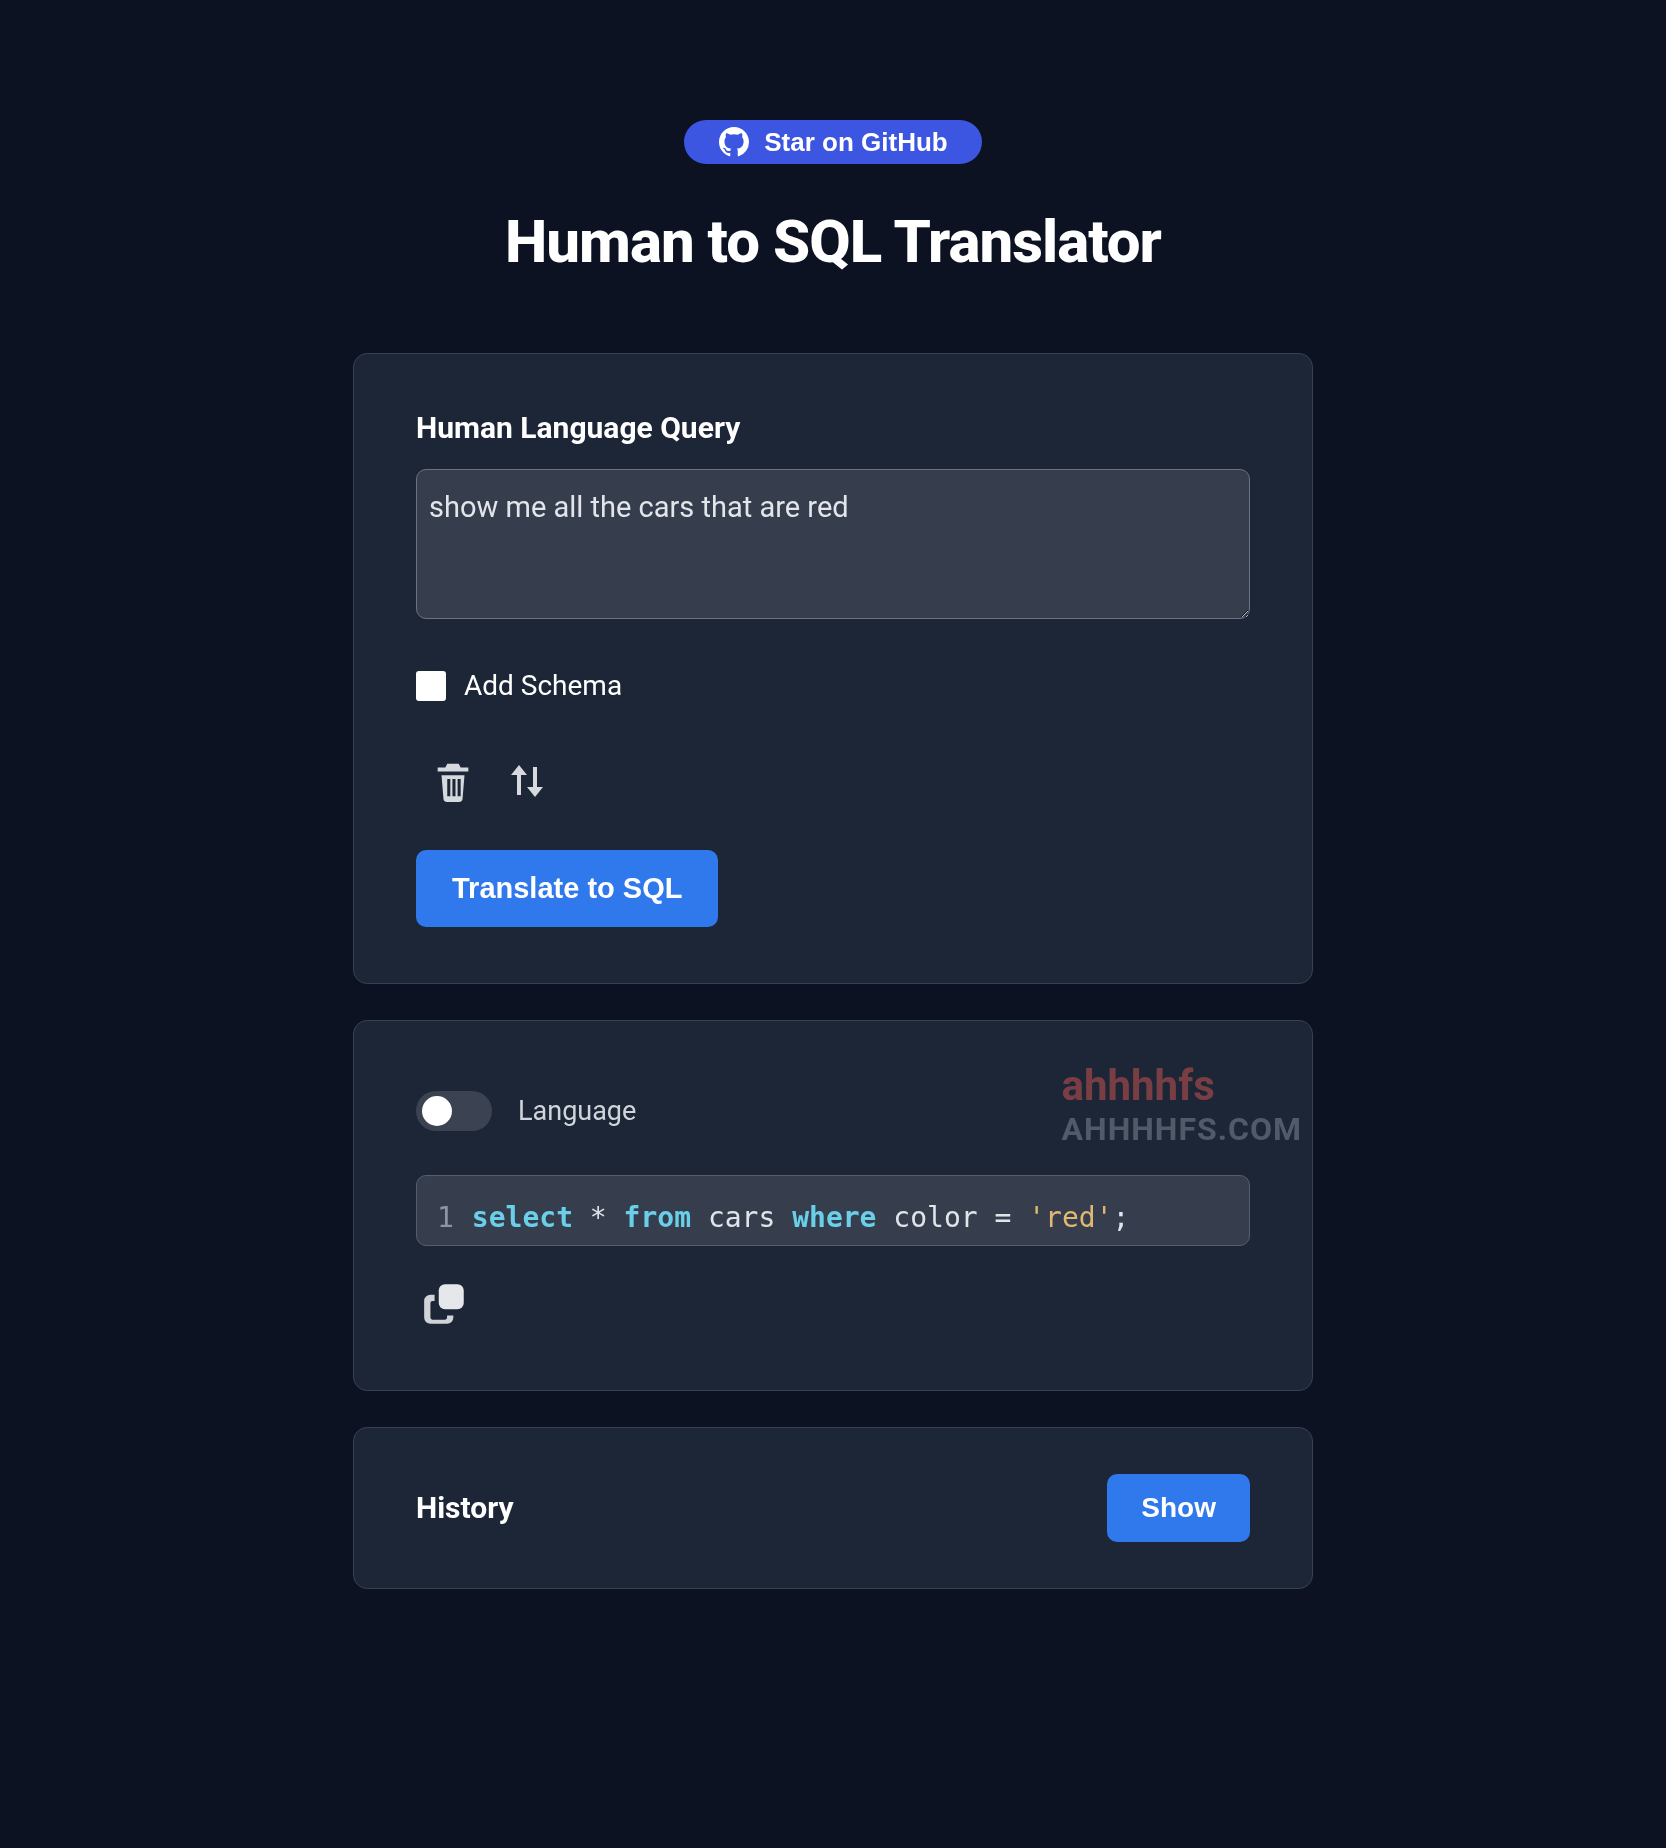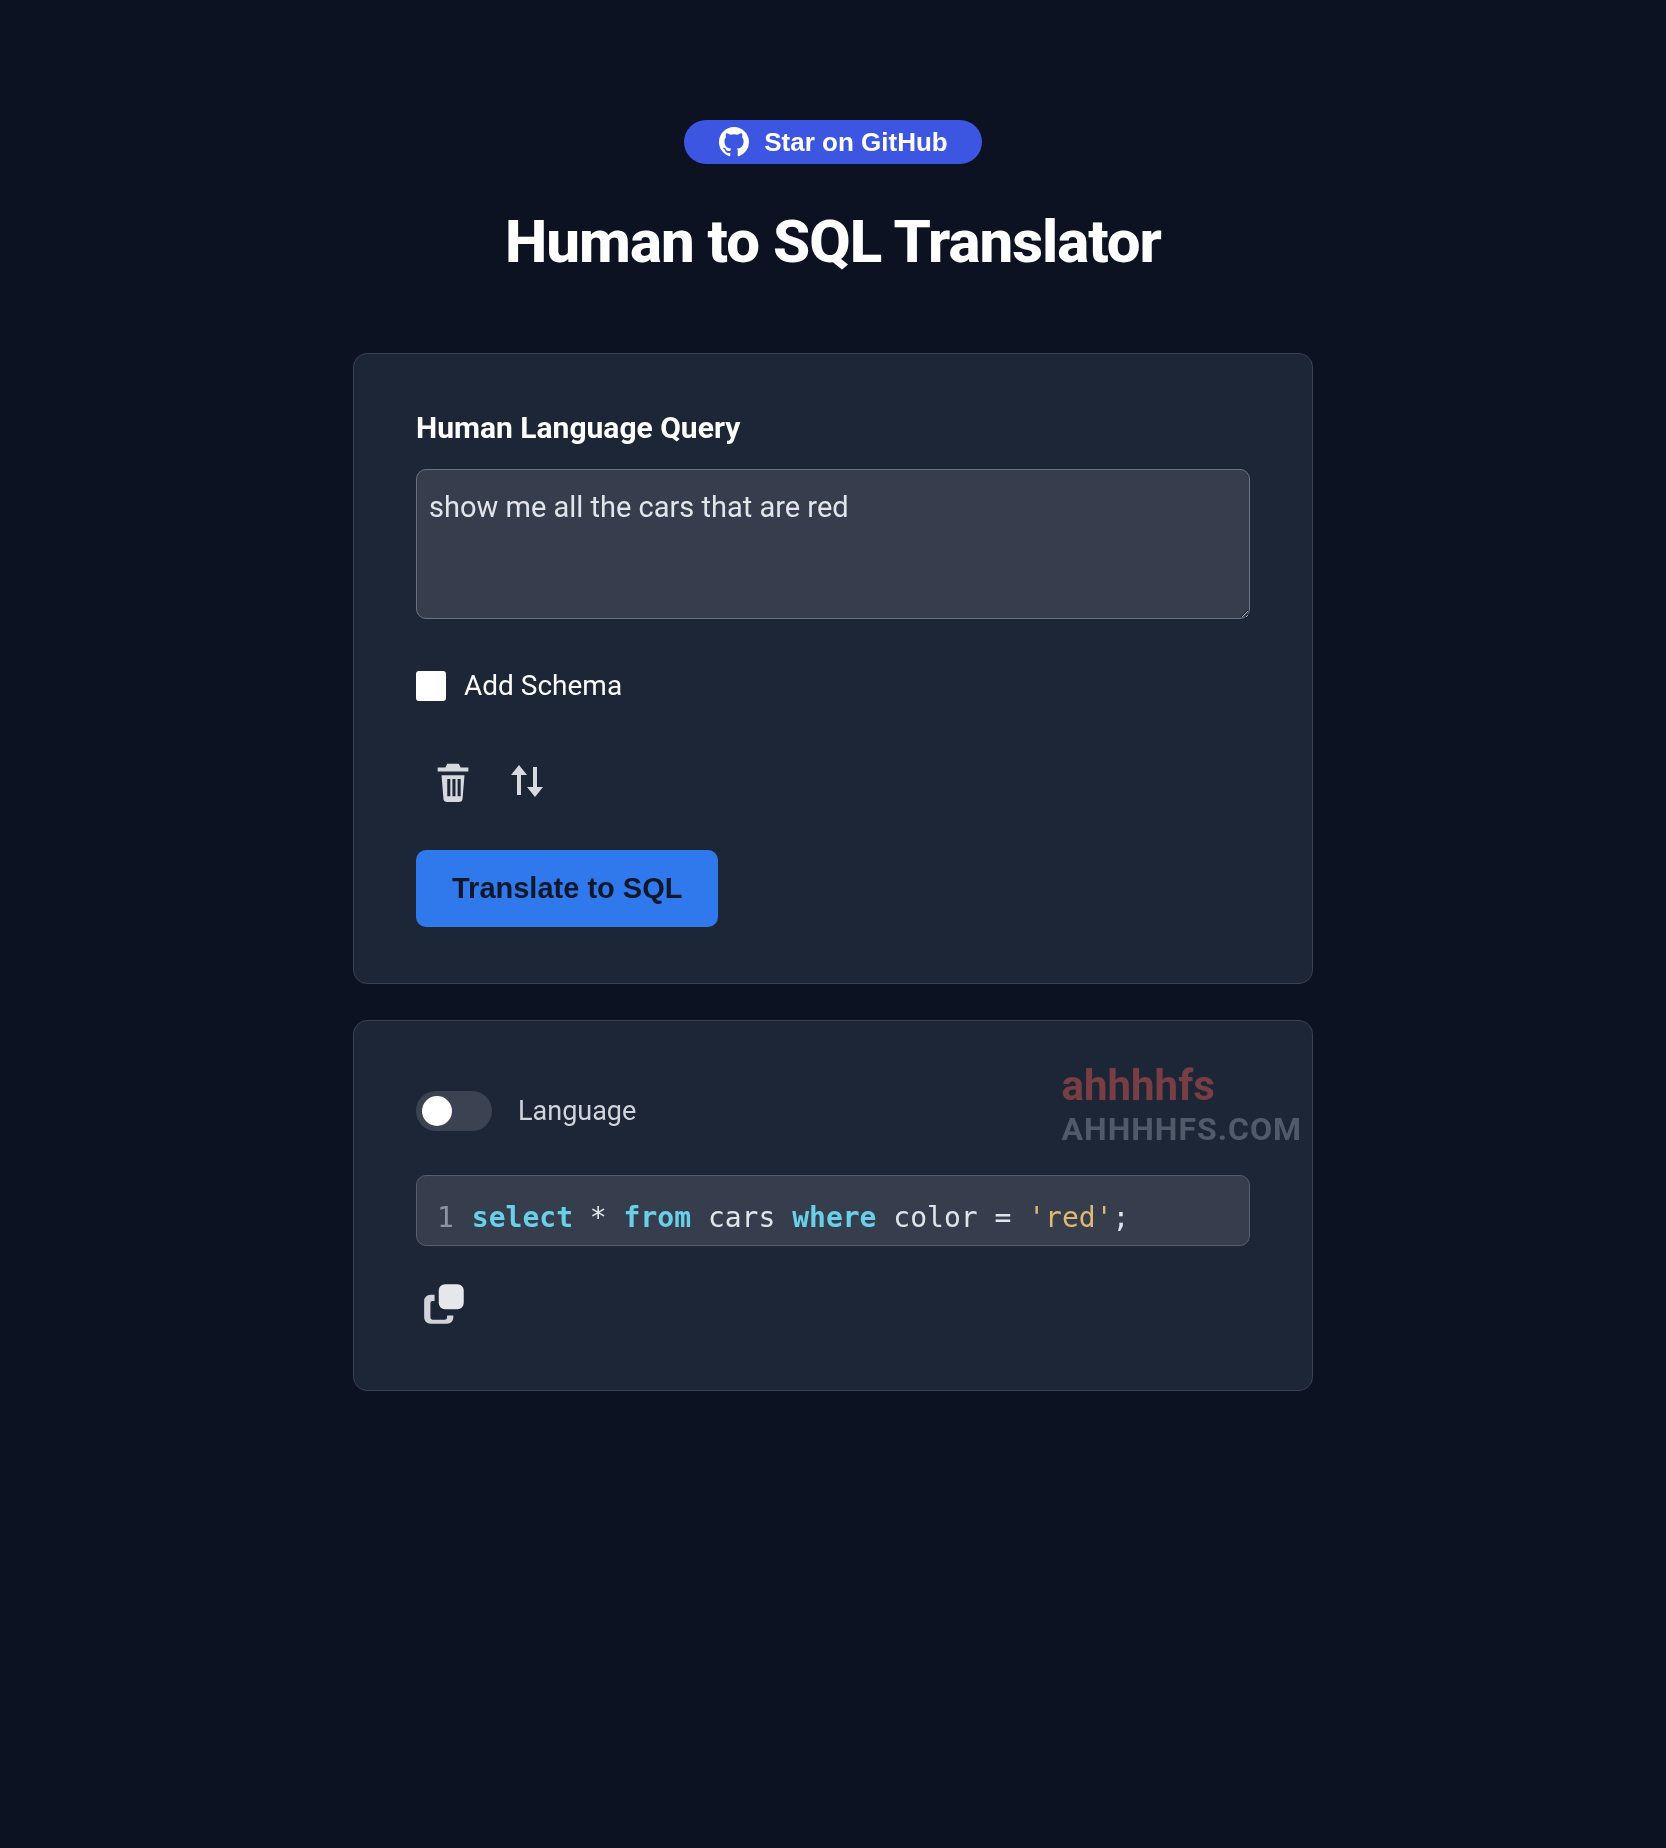--- a/index.html
+++ b/index.html
@@ -108,21 +108,21 @@
     display: inline-flex;
     align-items: center;
     justify-content: center;
     color: #d6d9de;
     cursor: pointer;
     background: none;
     border: none;
   }
   .translate-btn {
     background: #3079ec;
-    color: #0f172a;
+    color: #ffffff;
     border: none;
     border-radius: 10px;
     padding: 22px 36px;
     font-size: 29px;
     font-weight: 700;
     cursor: pointer;
     margin-top: 40px;
   }
   .toggle-row {
     display: flex;
@@ -281,14 +281,20 @@
 
     
     <div class="watermark" style="top:40px; right:10px; text-align:left; font-weight:700;">
       <div style="font-size:42px;">
         <span style="color:#c4534e;">ahhhhfs</span>
       </div>
       <div style="font-size:32px; color:#7d8594; letter-spacing:1px;">AHHHHFS.COM</div>
     </div>
   </div>
 
+  <div class="card history-card">
+    <div class="history-row">
+      <div class="history-label">History</div>
+      <button class="show-btn">Show</button>
+    </div>
+  </div>
 
 </div>
 
 </body></html>

